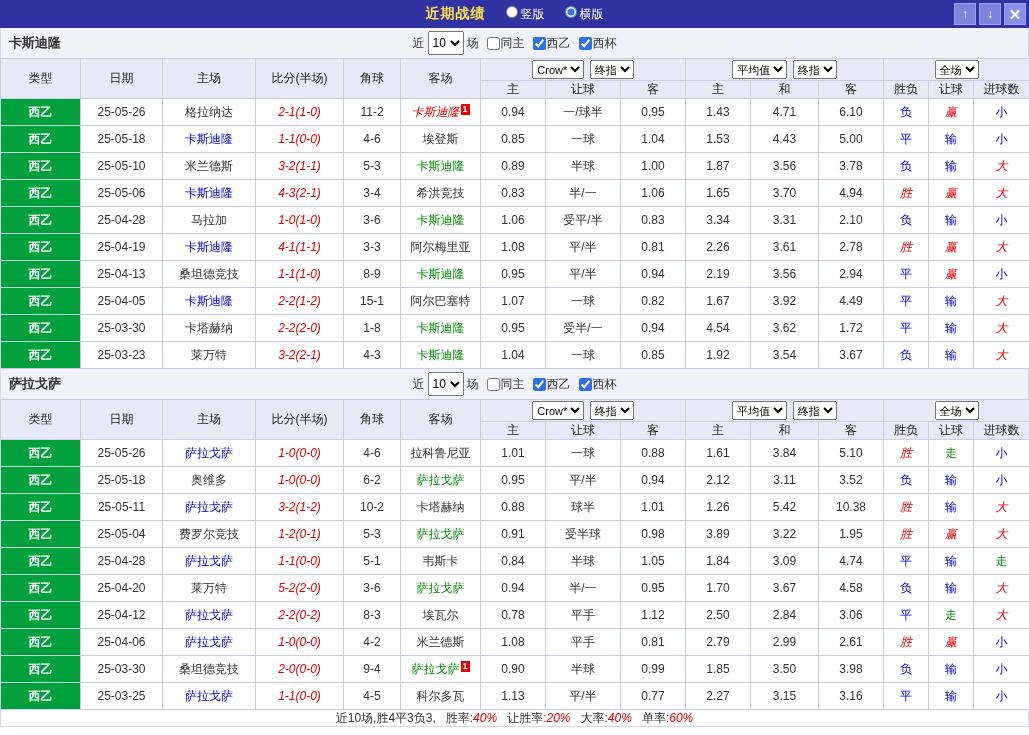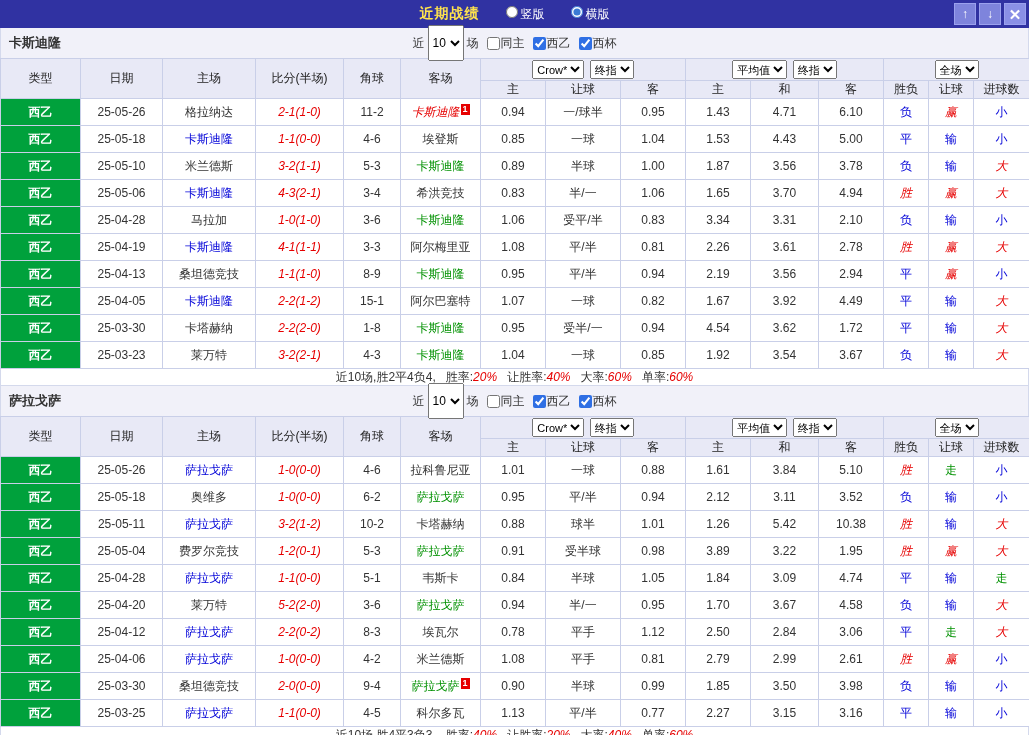--- a/index.html
+++ b/index.html
@@ -1,29 +1,29 @@
 <!DOCTYPE html>
 <html><head>
 <meta charset="utf-8">
 <style>
 html,body{margin:0;padding:0;}
 body{width:1029px;font-family:"Liberation Sans","DejaVu Sans",sans-serif;font-size:12px;color:#333;background:#fff;}
 *{box-sizing:border-box;}
 .topbar{height:28px;background:#3032a2;display:flex;align-items:center;position:relative;user-select:none;}
-.tb-center{flex:1;display:flex;justify-content:center;align-items:center;gap:26px;color:#fff;}
+.tb-center{flex:1;display:flex;justify-content:center;align-items:center;gap:20px;color:#fff;}
 .tb-title{color:#ffe34d;font-weight:bold;font-size:14px;letter-spacing:1px;}
 .radio-opt{display:inline-flex;align-items:flex-start;gap:3px;cursor:pointer;font-size:12px;color:#fff;}
 .radio-opt input{width:12px;height:12px;margin:0;accent-color:#3a7bd5;}
 .tb-buttons{position:absolute;right:3px;top:3px;display:flex;gap:3px;}
 .tb-btn{width:22px;height:22px;background:#7e84dc;color:#fff;border:1px solid #9ba1ee;font-size:12px;line-height:1;cursor:pointer;padding:0;}
 .tb-btn.close{background:#8a90e6;font-size:15px;font-weight:bold;}
 .sec-head{height:30px;background:#f1f1f9;border-left:1px solid #d4d9ec;border-right:1px solid #d4d9ec;display:flex;align-items:center;position:relative;}
 .team-name{position:absolute;left:8px;font-weight:bold;font-size:13px;color:#333;}
 .filter{flex:1;display:flex;justify-content:center;align-items:center;gap:3px;color:#333;}
-.filter select{height:36px;font-size:12px;}
+.filter select{height:24px;font-size:12px;}
 .chk{display:inline-flex;align-items:center;gap:1px;margin-left:5px;cursor:pointer;}
 .chk input{width:13px;height:13px;margin:0;accent-color:#2f6fe4;}
 table{width:1029px;border-collapse:collapse;table-layout:fixed;}
 th,td{border:1px solid #c9cfe8;text-align:center;white-space:nowrap;overflow:hidden;padding:0;}
 thead th{background:#e8e9f6;font-weight:normal;color:#222;}
 tr.sel-band th{height:22px;}
 tr.lbl-band th{height:16px;}
 .hdr-sel{height:19px;font-size:11px;margin:0 1px;}
 tbody td{height:27px;background:#fff;}
 td.lg{background:#00a13c;color:#fff;font-weight:bold;}
@@ -297,21 +297,20 @@
               <td>0.85</td>
               <td>1.92</td>
               <td>3.54</td>
               <td>3.67</td>
               <td class="c-blue">负</td>
               <td class="c-blue">输</td>
               <td class="c-red">大</td>
             </tr>
           </tbody>
     </table>
-    <div class="summary"><span>近10场,胜2平4负4,</span><span class="gap"><span>胜率:</span><span class="c-red">20%</span></span><span class="gap"><span>让胜率:</span><span class="c-red">40%</span></span><span class="gap"><span>大率:</span><span class="c-red">60%</span></span><span class="gap"><span>单率:</span><span class="c-red">60%</span></span></div>
   </div>
 
   <div class="section">
     <div class="sec-head">
       <span class="team-name">萨拉戈萨</span>
       <div class="filter">
         <span>近</span>
         <select><option>10</option></select>
         <span>场</span>
         <label class="chk">

